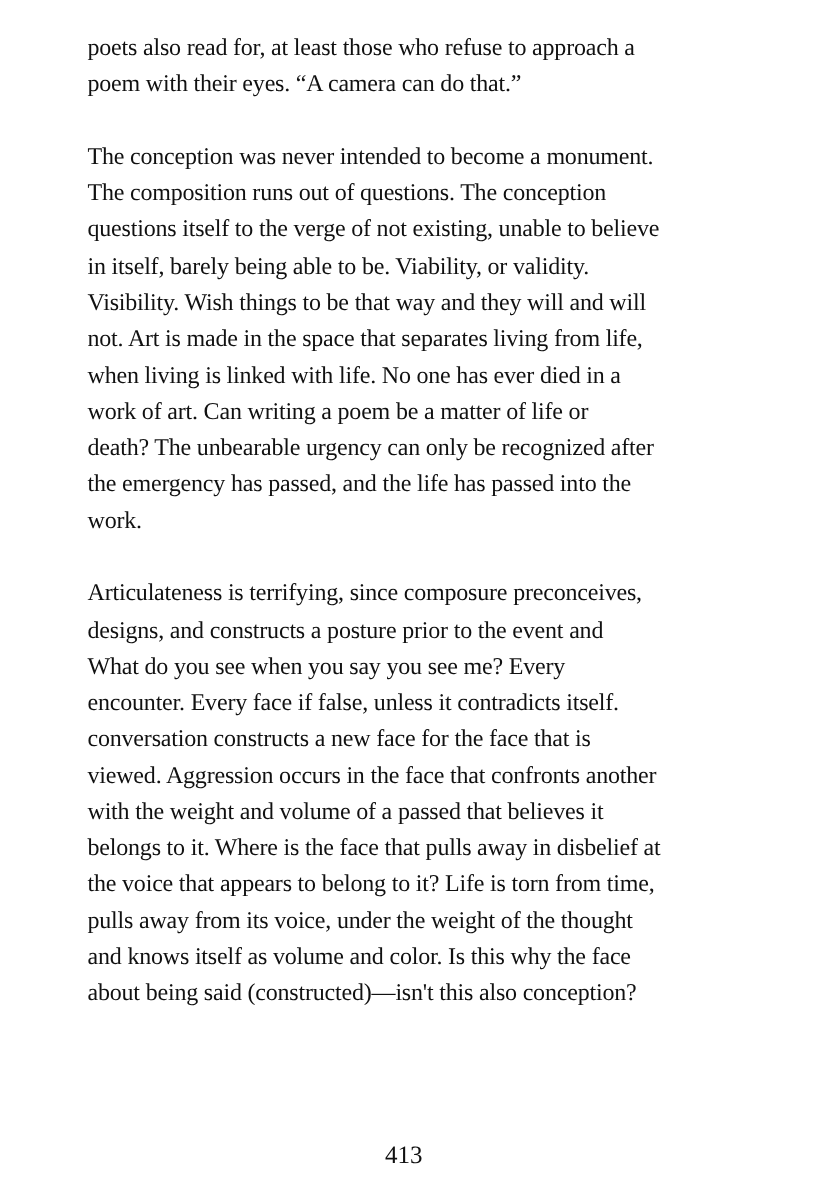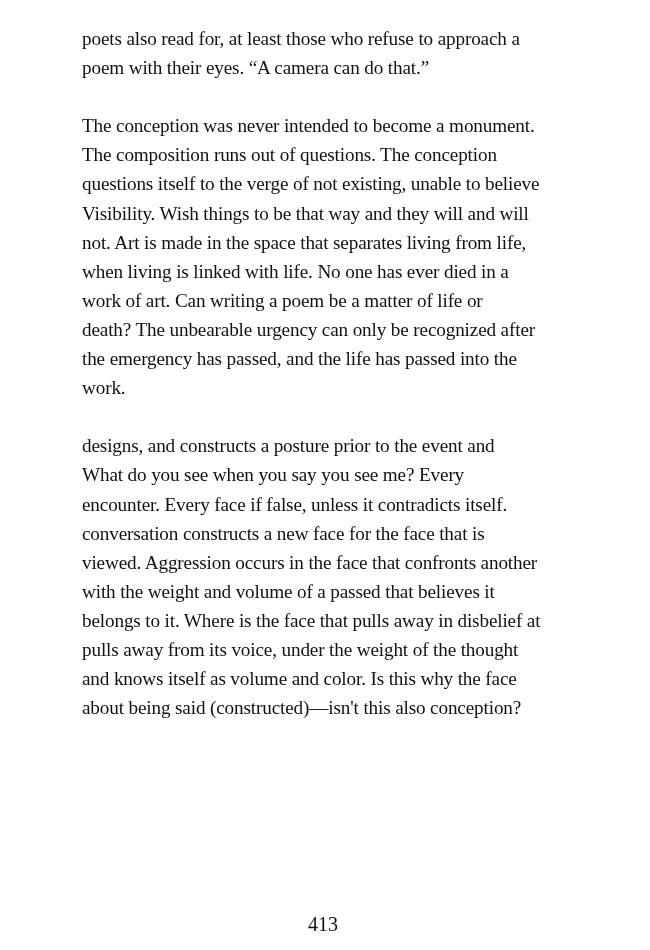--- a/index.html
+++ b/index.html
@@ -13,21 +13,20 @@
       position: relative;
       overflow: hidden;
       color: #111111;
       font-family: "Liberation Serif", "DejaVu Serif", serif;
     }
     .page {
       position: absolute;
       left: 70px;
       top: 24px;
       width: 510px;
-      margin-left: 12px;
     }
     .line {
       display: block;
       font-size: 19.2px;
       line-height: 29.1px;
       height: 29.1px;
       white-space: nowrap;
       letter-spacing: -0.15px;
       word-spacing: 0px;
     }
@@ -50,36 +49,39 @@
 <div class="page">
   <div>
     <span class="line">poets also read for, at least those who refuse to approach a</span>
     <span class="line">poem with their eyes. “A camera can do that.”</span>
   </div>
   <div class="para-gap"></div>
   <div>
     <span class="line">The conception was never intended to become a monument.</span>
     <span class="line">The composition runs out of questions. The conception</span>
     <span class="line">questions itself to the verge of not existing, unable to believe</span>
+    <span class="line">in itself, barely being able to be. Viability, or validity.</span>
     <span class="line">Visibility. Wish things to be that way and they will and will</span>
     <span class="line">not. Art is made in the space that separates living from life,</span>
     <span class="line">when living is linked with life. No one has ever died in a</span>
     <span class="line">work of art. Can writing a poem be a matter of life or</span>
     <span class="line">death? The unbearable urgency can only be recognized after</span>
     <span class="line">the emergency has passed, and the life has passed into the</span>
     <span class="line">work.</span>
   </div>
   <div class="para-gap"></div>
   <div>
+    <span class="line">Articulateness is terrifying, since composure preconceives,</span>
     <span class="line">designs, and constructs a posture prior to the event and</span>
     <span class="line">What do you see when you say you see me? Every</span>
     <span class="line">encounter. Every face if false, unless it contradicts itself.</span>
     <span class="line">conversation constructs a new face for the face that is</span>
     <span class="line">viewed. Aggression occurs in the face that confronts another</span>
     <span class="line">with the weight and volume of a passed that believes it</span>
     <span class="line">belongs to it. Where is the face that pulls away in disbelief at</span>
+    <span class="line">the voice that appears to belong to it? Life is torn from time,</span>
     <span class="line">pulls away from its voice, under the weight of the thought</span>
     <span class="line">and knows itself as volume and color. Is this why the face</span>
     <span class="line">about being said (constructed)—isn't this also conception?</span>
   </div>
 </div>
 
 <div class="page-number">413</div>
 
 </body></html>

